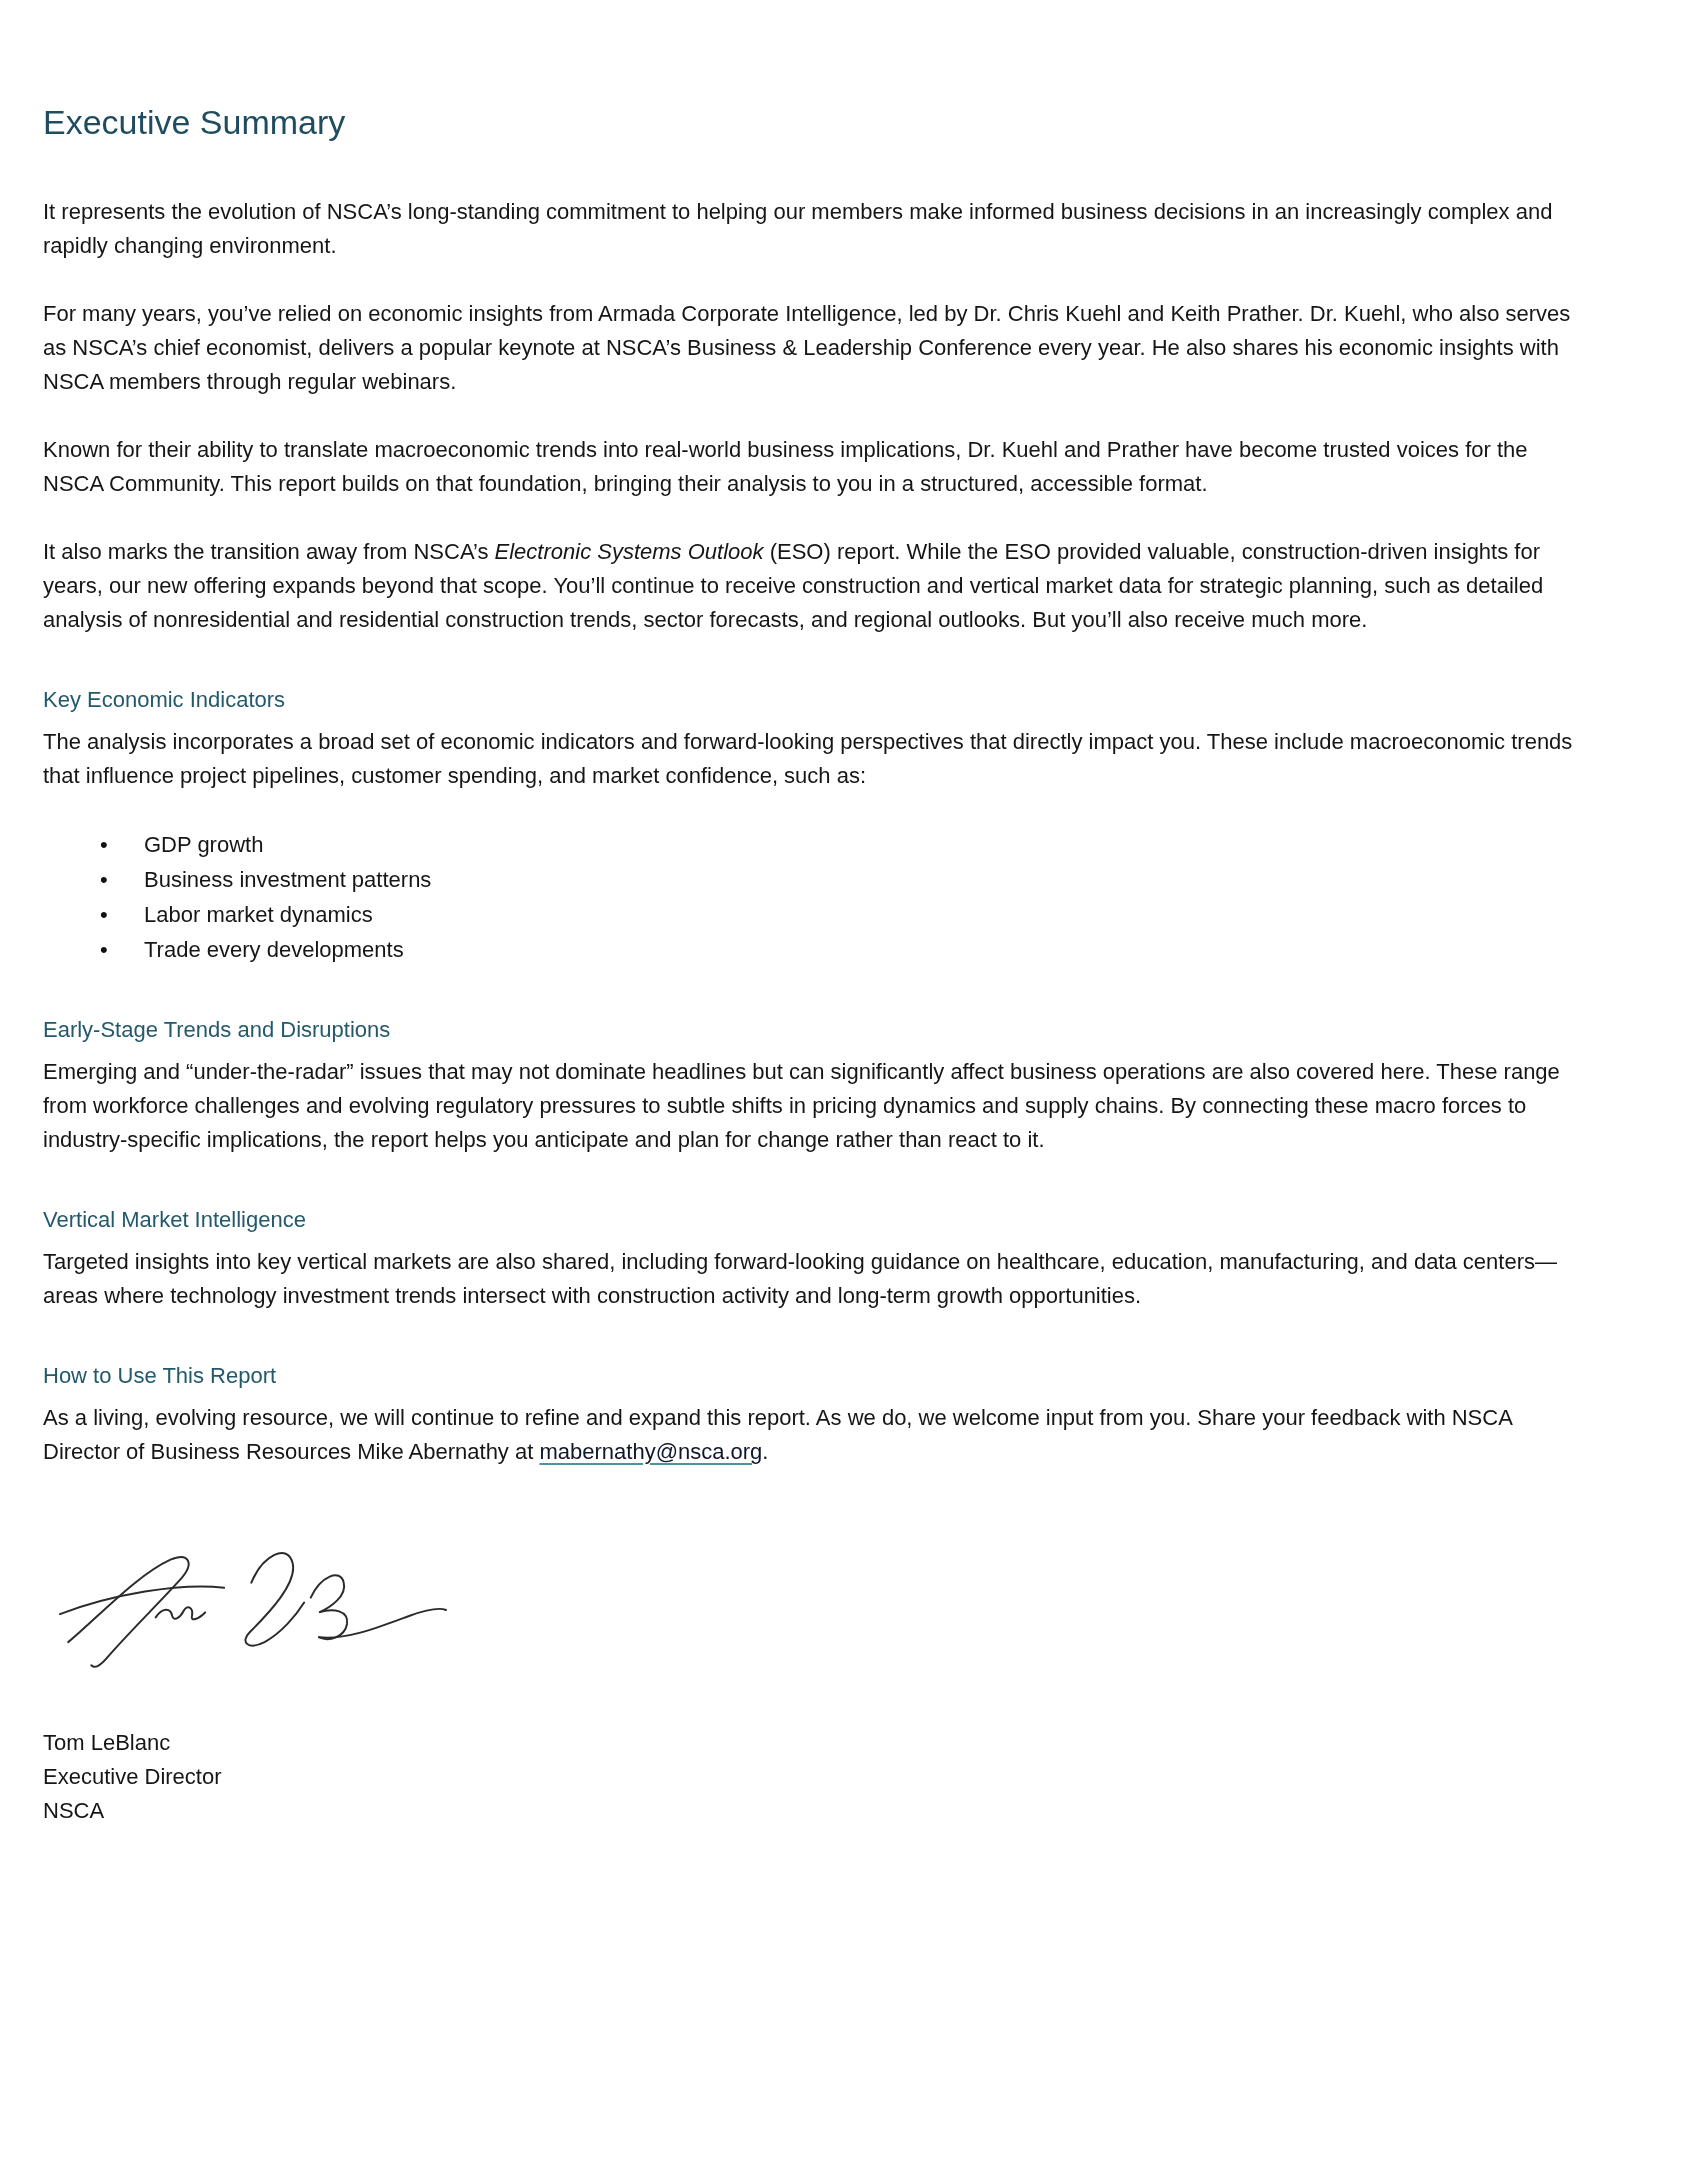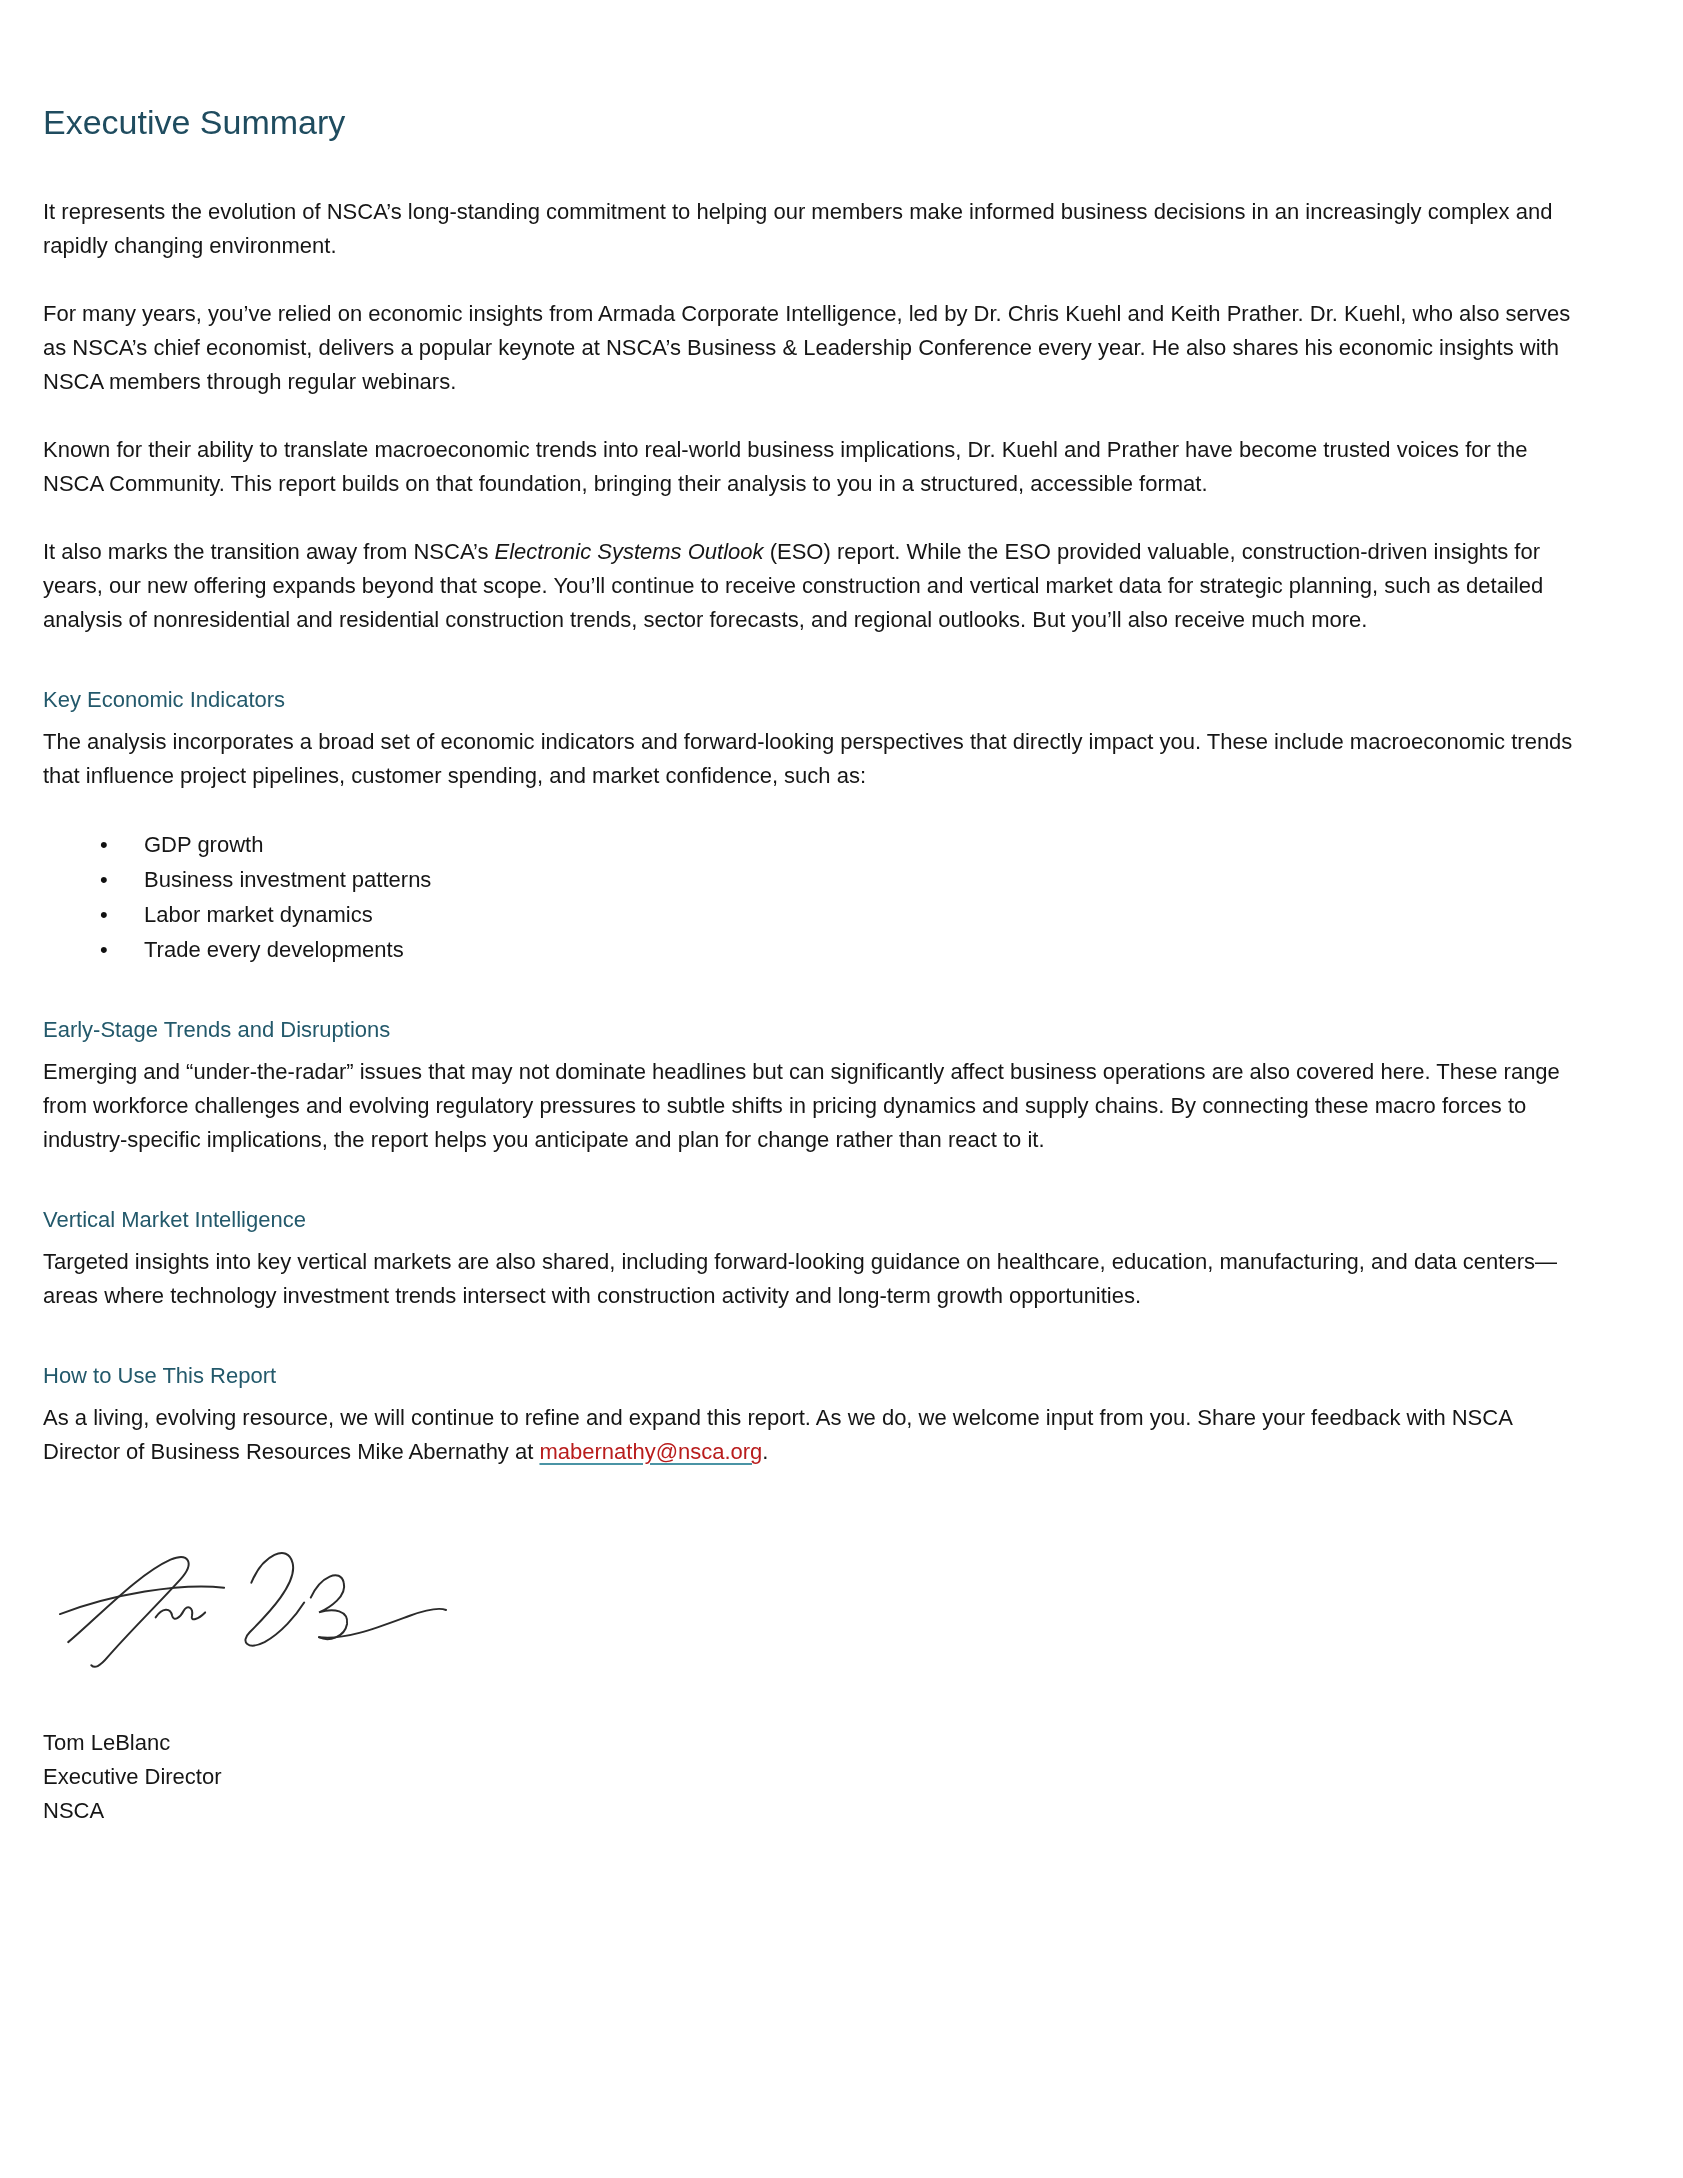--- a/index.html
+++ b/index.html
@@ -28,21 +28,21 @@
   }
   .section-heading {
     margin: 44px 0 6px 0;
     font-size: 22px;
     line-height: 38px;
     font-weight: 400;
     color: #23596B;
   }
   .italic { font-style: italic; text-align: center; }
   .email-link {
-    color: #b91c1c;
+    color: #0f172a;
     text-decoration-color: #4A94A5;
     text-underline-offset: 4px;
     cursor: pointer;
   }
   ul.bullet-list {
     list-style: none;
     margin: 0 0 34px 0;
     padding: 0;
   }
   ul.bullet-list li {

